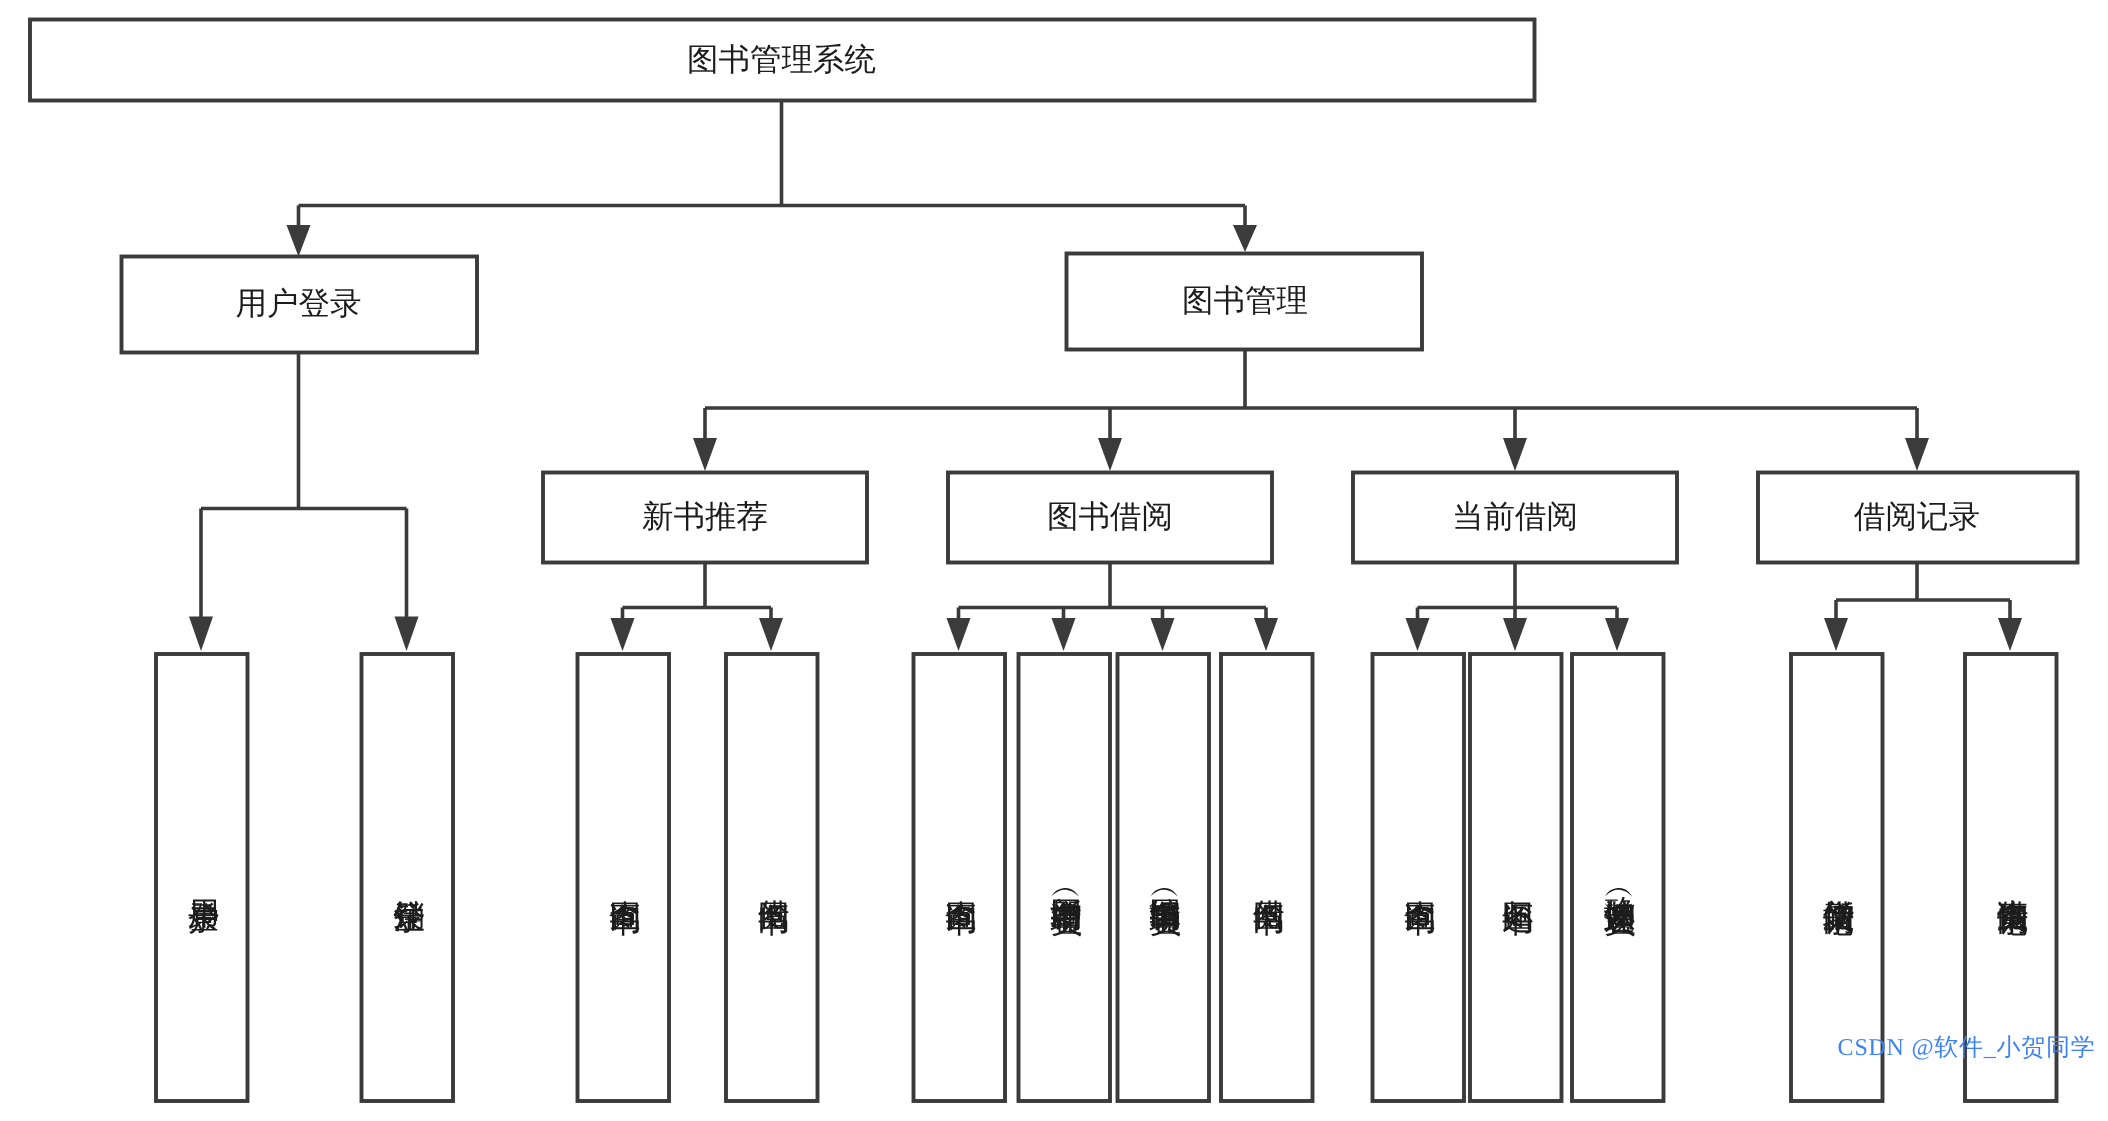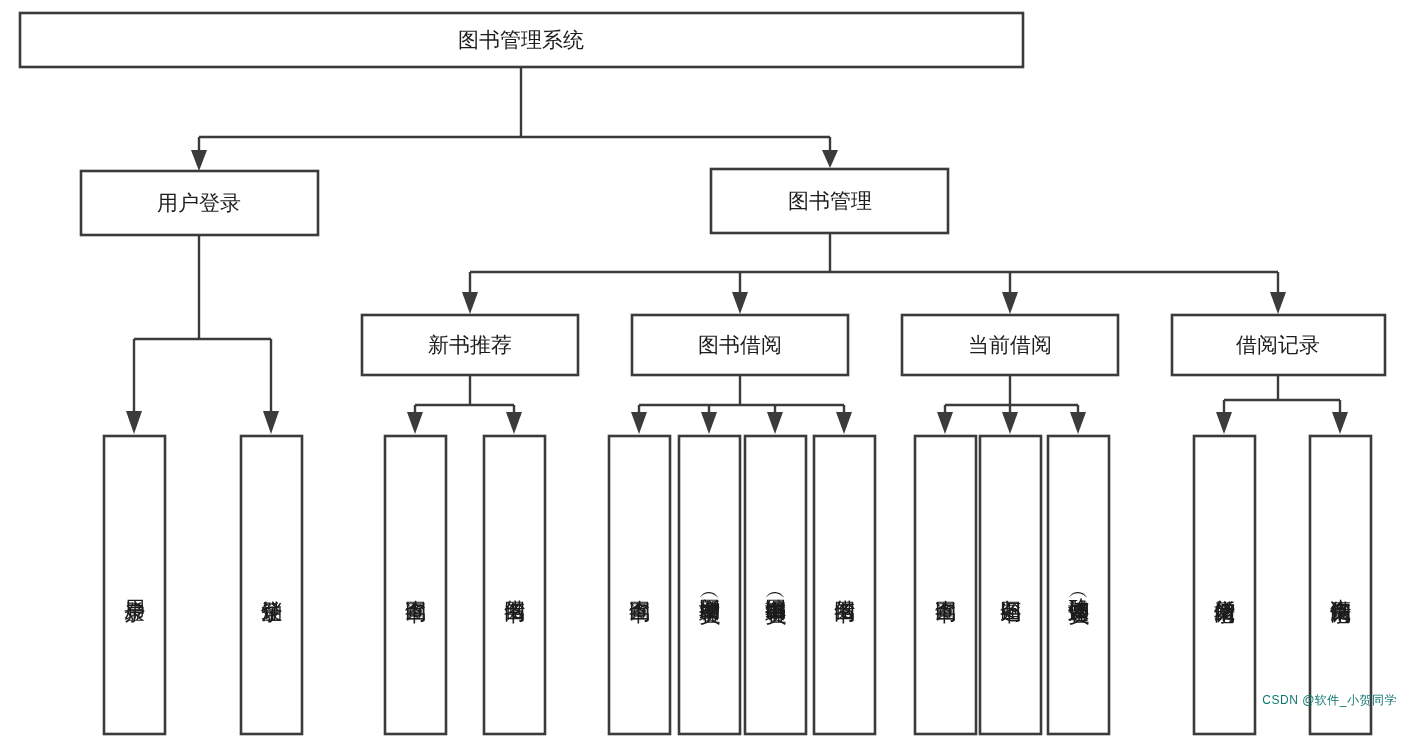--- a/index.html
+++ b/index.html
@@ -67,23 +67,23 @@
     writing-mode: vertical-rl;
     text-orientation: upright;
     letter-spacing: 1px;
     white-space: nowrap;
     text-align: center;
   }
   .watermark {
     position: absolute;
     right: 8px;
     bottom: 4px;
-    font-family: Liberation Sans, sans-serif;
-    font-size: 12px;
-    color: #0f766e;
+    font-family: Liberation Serif, serif;
+    font-size: 16px;
+    color: #3b82f6;
     letter-spacing: 0.5px;
     white-space: nowrap;
   }
 </style>
 </head>
 <body>
 
 <div id="diagram-root">
 
   <svg class="diagram" viewBox="0 0 1405 747">

